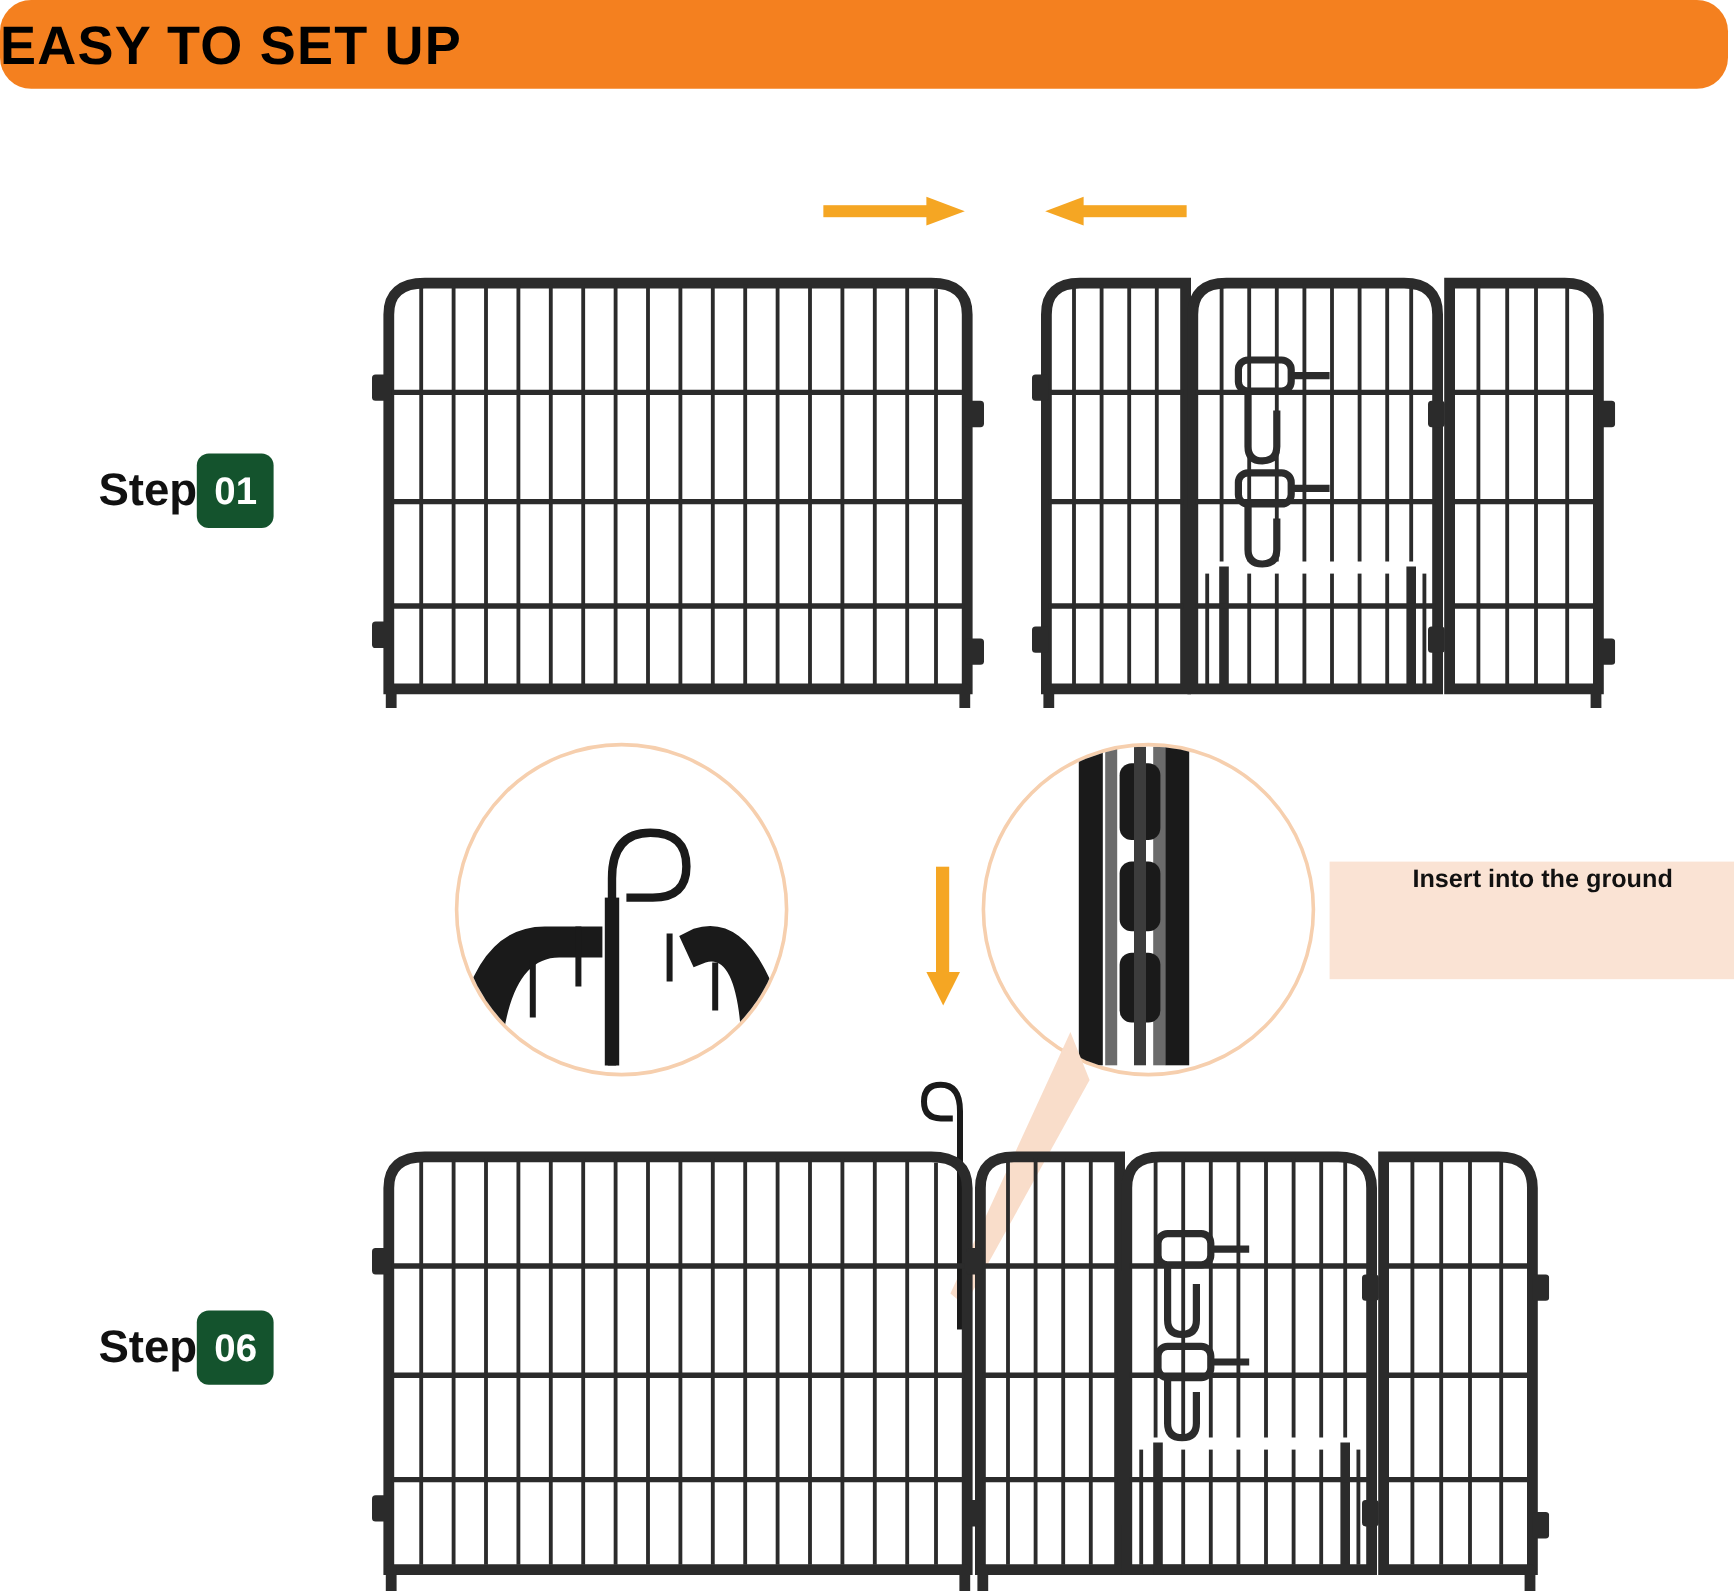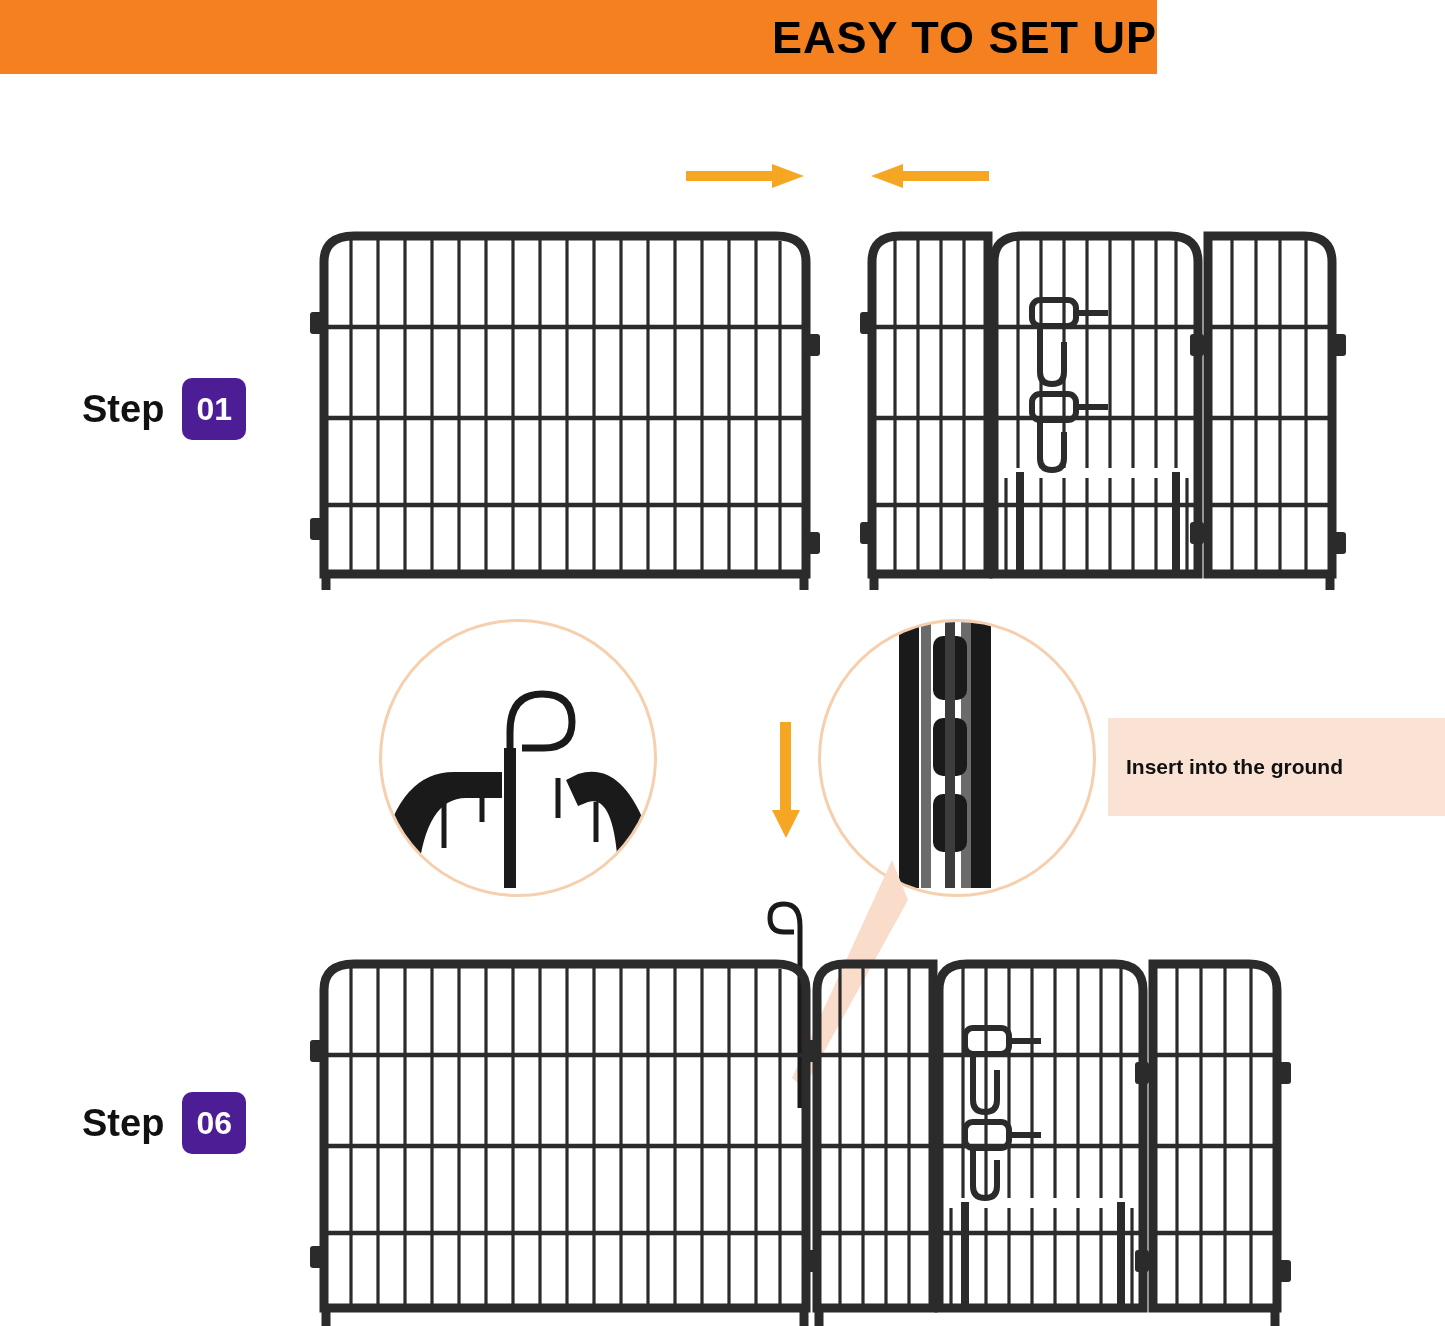--- a/index.html
+++ b/index.html
@@ -13,51 +13,51 @@
     position: relative;
     font-family: "Liberation Sans", sans-serif;
     overflow: hidden;
   }
 
   
   .banner {
     position: absolute;
     left: 0;
     top: 0;
-    width: 1157px;
+    width: 1440px;
     height: 74px;
     background: #f4801f;
     display: flex;
     align-items: center;
-    justify-content: flex-end;
+    justify-content: flex-start;
+    border-radius: 26px;
   }
   .banner-title {
     font-size: 45px;
     font-weight: bold;
     color: #000000;
     letter-spacing: 1px;
     line-height: 1;
   }
 
   
   .step-label {
     position: absolute;
     display: flex;
     align-items: center;
-    gap: 18px;
   }
   .step-word {
     font-size: 38px;
     font-weight: bold;
     color: #111111;
   }
   .step-chip {
     width: 64px;
     height: 62px;
-    background: #4c1d95;
+    background: #14532d;
     border-radius: 10px;
     display: flex;
     align-items: center;
     justify-content: center;
     text-align: right;
   }
   .step-chip-num {
     color: #ffffff;
     font-size: 32px;
     font-weight: bold;
@@ -80,21 +80,21 @@
 
   
   .callout {
     position: absolute;
     left: 1108px;
     top: 718px;
     width: 337px;
     height: 98px;
     background: #fae3d4;
     display: flex;
-    flex-direction: column;
+    flex-direction: row;
     justify-content: center;
     padding-left: 18px;
     box-sizing: border-box;
   }
   .callout-line {
     font-size: 21px;
     font-weight: bold;
     color: #111111;
     line-height: 30px;
     white-space: nowrap;

